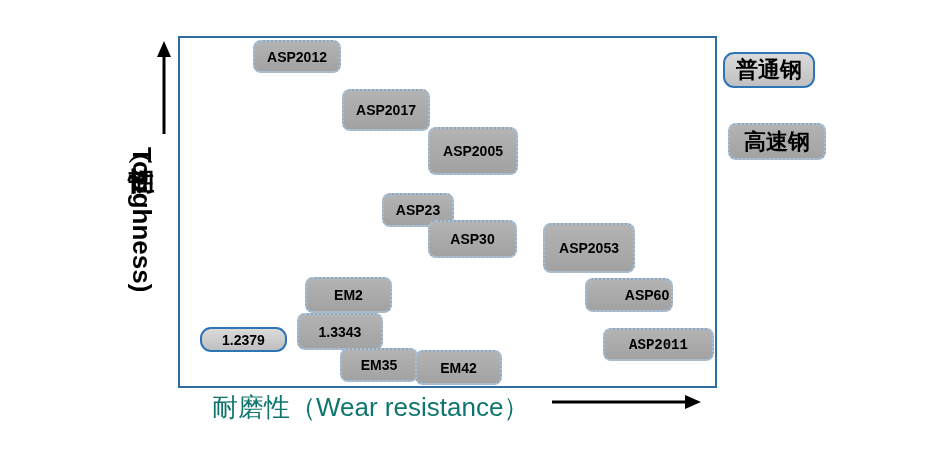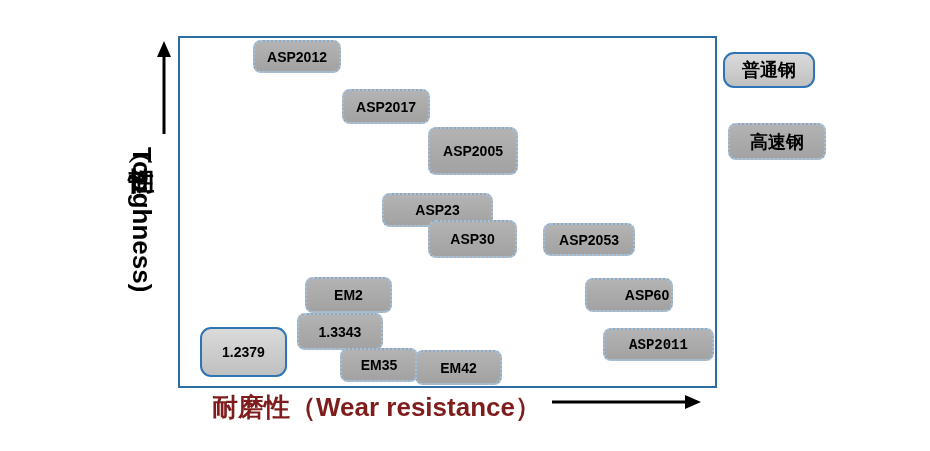--- a/index.html
+++ b/index.html
@@ -14,36 +14,36 @@
   }
   .axis-arrow{position:absolute;overflow:visible;}
   #y-axis-label{
     position:absolute;left:126px;top:147px;height:250px;
     writing-mode:vertical-rl;text-orientation:mixed;
     font-weight:bold;font-size:26px;color:#000;line-height:1.15;
     white-space:nowrap;
   }
   #x-axis-label{
     position:absolute;left:212px;top:390px;
-    font-weight:bold;font-size:26px;color:#7f1d1d;white-space:nowrap;
+    font-weight:normal;font-size:26px;color:#0f766e;white-space:nowrap;
   }
   .box{
     position:absolute;box-sizing:border-box;
     display:flex;align-items:center;justify-content:center;
     font-weight:bold;font-size:14px;color:#000;white-space:nowrap;
   }
   .box.hss{
     background:linear-gradient(#b3b3b3,#a2a2a2);
     border:2px dotted #9dc3e6;border-radius:8px;
   }
   .box.ordinary{
     background:linear-gradient(#dadada,#c0c0c0);
     border:2px solid #2e75b6;border-radius:11px;
   }
-  .box.legend{font-size:18px;}
+  .box.legend{font-size:22px;}
 </style>
 </head>
 <body>
 
 <div id="canvas">
 
   <div id="plot-frame"></div>
 
   <svg class="axis-arrow" style="left:153px;top:40px;" width="22" height="98" viewBox="0 0 22 98">
     <line x1="11" y1="94" x2="11" y2="13" stroke="#000" stroke-width="3"></line>
@@ -54,28 +54,28 @@
     <line x1="0" y1="10" x2="136" y2="10" stroke="#000" stroke-width="3"></line>
     <polygon points="149,10 133,3 133,17" fill="#000"></polygon>
   </svg>
 
   <div id="y-axis-label">韧性（Toughness)</div>
 
   <div id="x-axis-label">耐磨性（Wear resistance）</div>
 
   <div id="box-layer">
       <div class="box hss" style="left: 253px; top: 40px; width: 88px; height: 33px;">ASP2012</div>
-      <div class="box hss" style="left: 342px; top: 89px; width: 88px; height: 35px;">ASP2017</div>
+      <div class="box hss" style="left: 342px; top: 89px; width: 88px; height: 42px;">ASP2017</div>
       <div class="box hss" style="left: 428px; top: 127px; width: 90px; height: 48px;">ASP2005</div>
-      <div class="box hss" style="left: 382px; top: 193px; width: 111px; height: 34px;">ASP23</div>
+      <div class="box hss" style="left: 382px; top: 193px; width: 72px; height: 34px;">ASP23</div>
       <div class="box hss" style="left: 428px; top: 220px; width: 89px; height: 38px;">ASP30</div>
-      <div class="box hss" style="left: 543px; top: 223px; width: 92px; height: 33px;">ASP2053</div>
+      <div class="box hss" style="left: 543px; top: 223px; width: 92px; height: 50px;">ASP2053</div>
       <div class="box hss" style="left: 305px; top: 277px; width: 87px; height: 36px;">EM2</div>
       <div class="box hss" style="left: 297px; top: 313px; width: 86px; height: 37px; text-align: center;">1.3343</div>
-      <div class="box ordinary" style="left: 200px; top: 327px; width: 87px; height: 50px;">1.2379</div>
+      <div class="box ordinary" style="left: 200px; top: 327px; width: 87px; height: 25px;">1.2379</div>
       <div class="box hss" style="left: 340px; top: 348px; width: 78px; height: 34px;">EM35</div>
       <div class="box hss" style="left: 415px; top: 350px; width: 87px; height: 35px;">EM42</div>
       <div class="box hss" style="left: 585px; top: 278px; width: 88px; height: 34px; padding-left: 36px;">ASP60</div>
       <div class="box hss" style="left: 603px; top: 328px; width: 111px; height: 33px; font-family: Liberation Mono, monospace;">ASP2011</div>
       <div class="box ordinary legend" style="left: 723px; top: 52px; width: 92px; height: 36px;">普通钢</div>
       <div class="box hss legend" style="left: 728px; top: 123px; width: 98px; height: 37px;">高速钢</div>
     </div>
 </div>
 
 </body></html>

